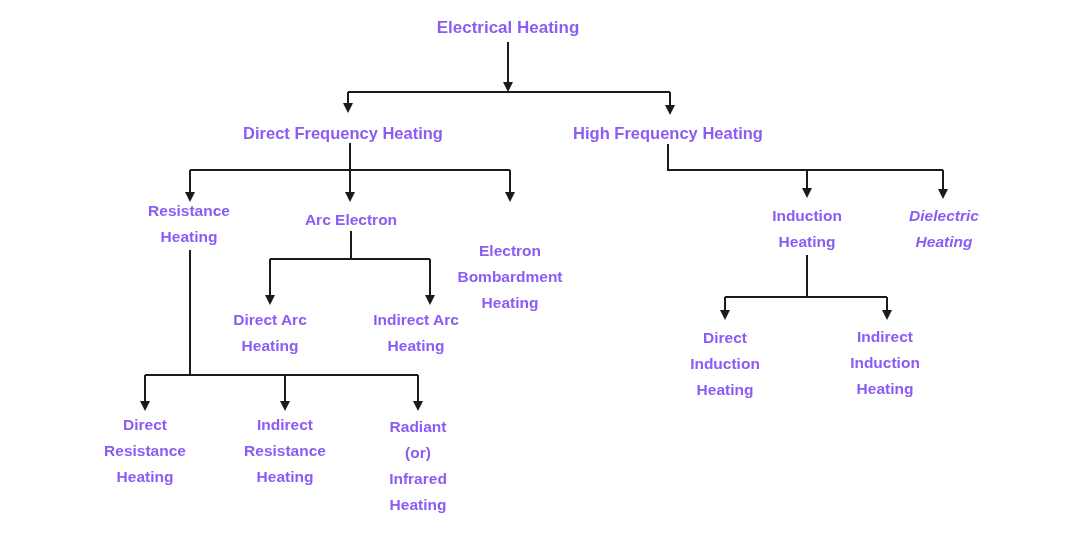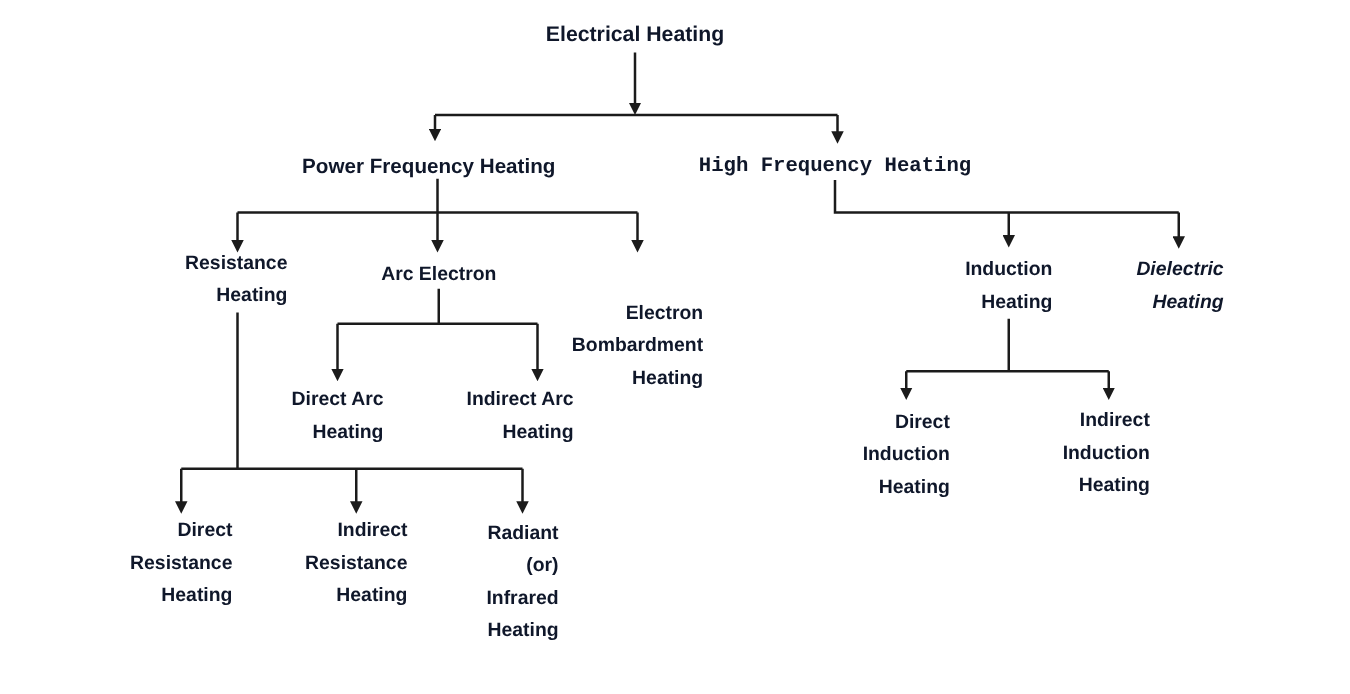--- a/index.html
+++ b/index.html
@@ -19,25 +19,25 @@
     position: absolute;
     left: 0;
     top: 0;
     width: 1080px;
     height: 555px;
   }
   .node {
     position: absolute;
     transform: translate(-50%, -50%);
     white-space: pre-line;
-    text-align: right;
+    text-align: center;
     font-weight: bold;
     font-size: 15.5px;
     line-height: 26px;
-    color: #0f172a;
+    color: #8b5cf6;
     letter-spacing: 0px;
   }
   .node.lvl-1 {
     font-size: 17px;
   }
   .node.lvl-2 {
     font-size: 16.5px;
   }
 </style>
 </head>
@@ -75,23 +75,23 @@
     <path d="M285,375 V408" marker-end="url(#arrowhead)"></path>
     <path d="M418,375 V408" marker-end="url(#arrowhead)"></path>
     <path d="M807,170 V195" marker-end="url(#arrowhead)"></path>
     <path d="M943,170 V196" marker-end="url(#arrowhead)"></path>
     <path d="M725,297 V317" marker-end="url(#arrowhead)"></path>
     <path d="M887,297 V317" marker-end="url(#arrowhead)"></path>
   </svg>
 
   <div class="node lvl-1" style="left:508px; top:28px;">Electrical Heating</div>
 
-  <div class="node lvl-2" style="left:343px; top:133px;">Power Frequency Heating</div>
+  <div class="node lvl-2" style="left:343px; top:133px;">Direct Frequency Heating</div>
 
-  <div class="node lvl-2" style="left:668px; top:133px;font-family:Liberation Mono, monospace;">High Frequency Heating</div>
+  <div class="node lvl-2" style="left:668px; top:133px;">High Frequency Heating</div>
 
   <div class="node" style="left:189px; top:224px;">Resistance
 Heating</div>
 
   <div class="node" style="left:351px; top:220px;">Arc Electron</div>
 
   <div class="node" style="left:510px; top:240px;margin-top:37px;">Electron
 Bombardment
 Heating</div>
 

